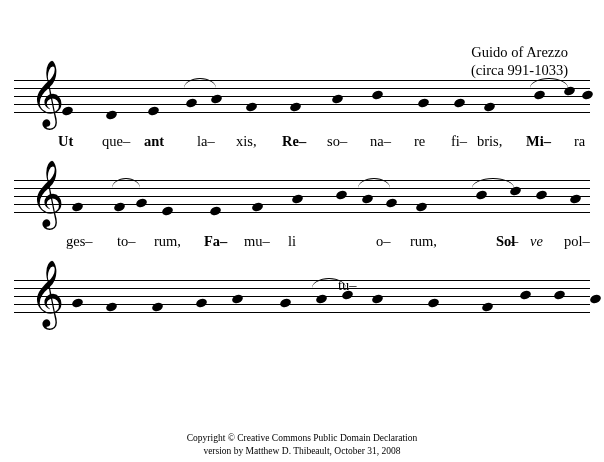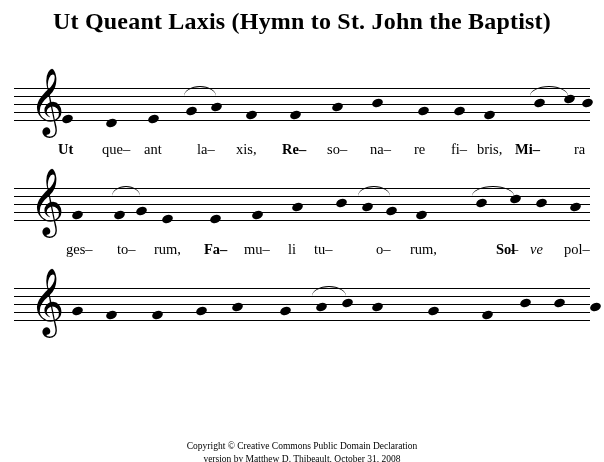--- a/index.html
+++ b/index.html
@@ -130,22 +130,25 @@
     font-size: 9.5px;
     line-height: 1.35;
     color: #000;
   }
 </style>
 </head>
 <body>
 
 <div class="page">
 
-  <div class="title">Ut Queant Laxis (Hymn to St. John the Baptist)</div>
-
+
+  <div class="attribution">
+    <div>Guido of Arezzo</div>
+    <div>(circa 991-1033)</div>
+  </div>
 
   <div class="systems" id="systems">
       <div class="system">
         <div class="staff">
           <div class="line" style="top: 0px;"></div>
           <div class="line" style="top: 8px;"></div>
           <div class="line" style="top: 16px;"></div>
           <div class="line" style="top: 24px;"></div>
           <div class="line" style="top: 32px;"></div>
           <div class="clef">𝄞</div>
@@ -163,30 +166,30 @@
           <div class="note" style="left: 404px; top: 19px;"></div>
           <div class="note" style="left: 440px; top: 19px;"></div>
           <div class="note" style="left: 470px; top: 23px;"></div>
           <div class="note" style="left: 520px; top: 11px;"></div>
           <div class="note" style="left: 550px; top: 7px;"></div>
           <div class="note" style="left: 568px; top: 11px;"></div>
         </div>
         <div class="lyrics">
           <span class="syl bold" style="left: 44px;">Ut</span>
           <span class="syl" style="left: 88px;">que–</span>
-          <span class="syl" style="left: 130px;">ant</span>
+          <span class="syl" style="left: 130px; font-weight: bold;">ant</span>
           <span class="syl" style="left: 183px;">la–</span>
           <span class="syl" style="left: 222px;">xis,</span>
           <span class="syl bold" style="left: 268px;">Re–</span>
           <span class="syl" style="left: 313px;">so–</span>
           <span class="syl" style="left: 356px;">na–</span>
           <span class="syl" style="left: 400px;">re</span>
           <span class="syl" style="left: 437px;">fi–</span>
           <span class="syl" style="left: 463px;">bris,</span>
-          <span class="syl bold" style="left: 501px;">Mi–</span>
+          <span class="syl bold" style="left: 512px;">Mi–</span>
           <span class="syl" style="left: 560px;">ra</span>
         </div>
       </div>
       <div class="system">
         <div class="staff">
           <div class="line" style="top: 0px;"></div>
           <div class="line" style="top: 8px;"></div>
           <div class="line" style="top: 16px;"></div>
           <div class="line" style="top: 24px;"></div>
           <div class="line" style="top: 32px;"></div>
@@ -210,21 +213,21 @@
           <div class="note" style="left: 522px; top: 11px;"></div>
           <div class="note" style="left: 556px; top: 15px;"></div>
         </div>
         <div class="lyrics">
           <span class="syl" style="left: 52px;">ges–</span>
           <span class="syl" style="left: 103px;">to–</span>
           <span class="syl" style="left: 140px;">rum,</span>
           <span class="syl bold" style="left: 190px;">Fa–</span>
           <span class="syl" style="left: 230px;">mu–</span>
           <span class="syl" style="left: 274px; font-family: Liberation Serif, serif;">li</span>
-          <span class="syl" style="left: 300px;">tu–</span>
+          <span class="syl" style="left: 324px; margin-top: 44px;">tu–</span>
           <span class="syl" style="left: 362px;">o–</span>
           <span class="syl" style="left: 396px;">rum,</span>
           <span class="syl bold" style="left: 482px; text-align: right;">Sol</span>
           <span class="syl" style="left: 497px;">–</span>
           <span class="syl" style="left: 516px; font-style: italic;">ve</span>
           <span class="syl" style="left: 550px;">pol–</span>
         </div>
       </div>
       <div class="system">
         <div class="staff">

